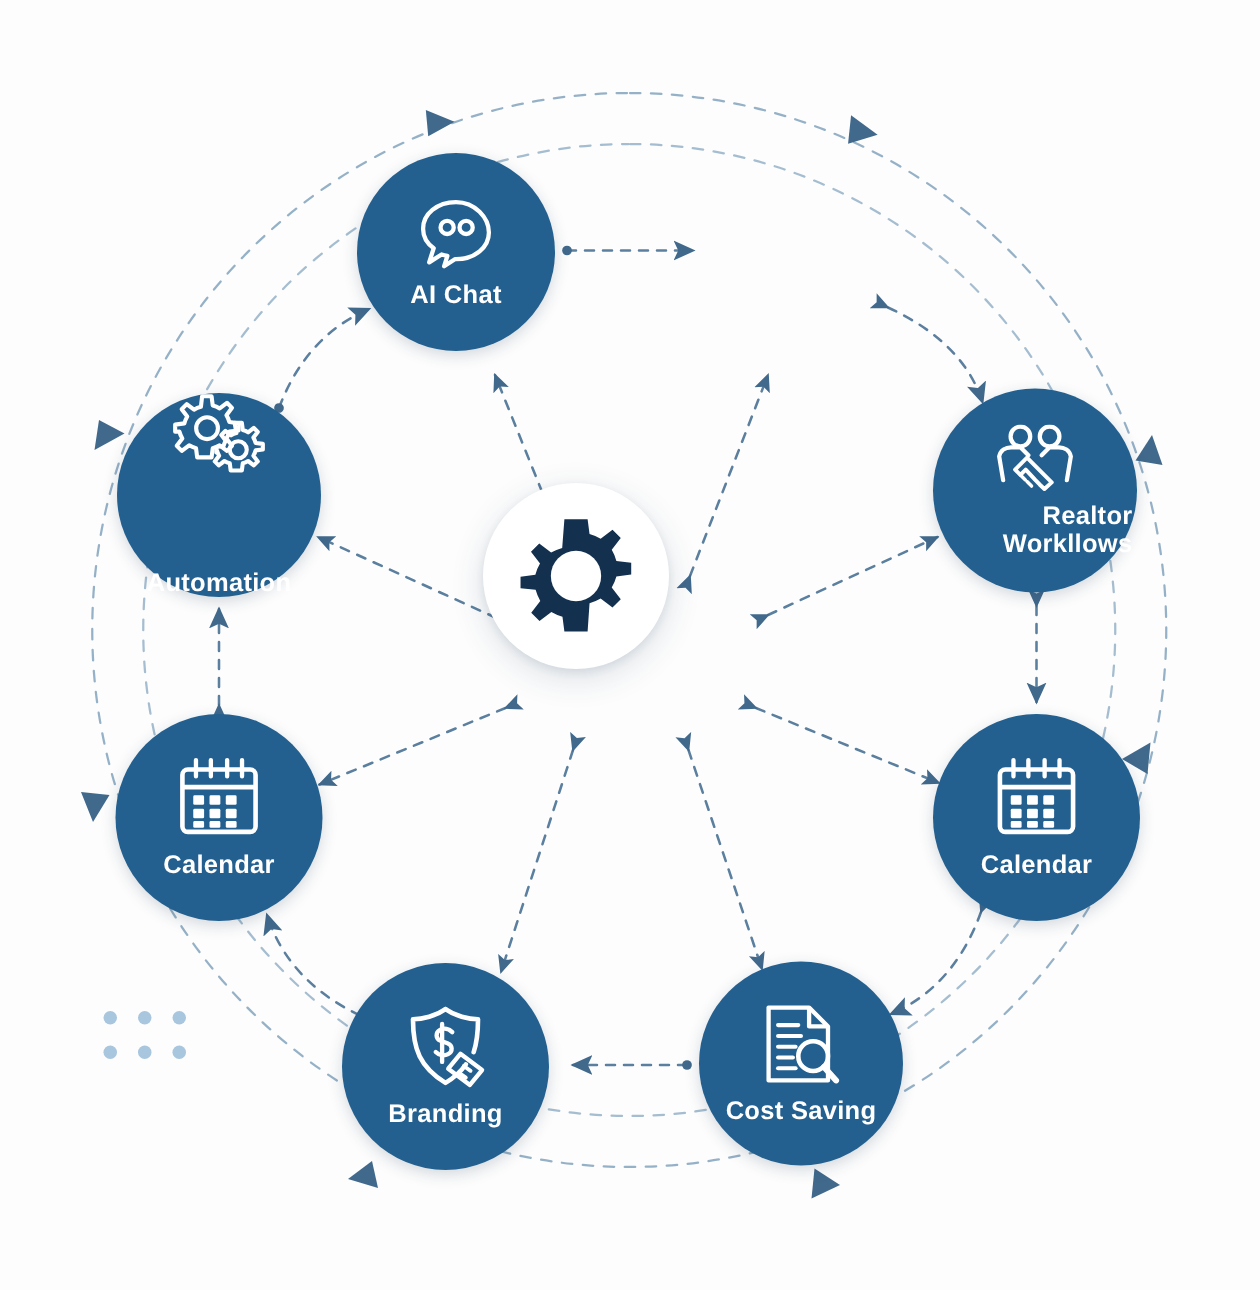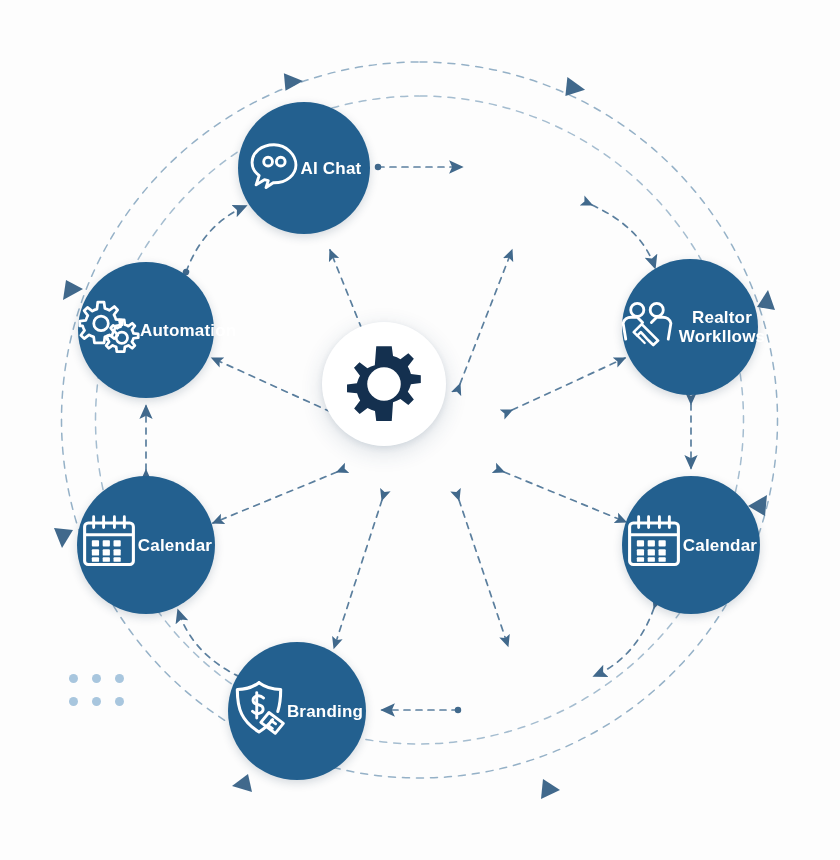--- a/index.html
+++ b/index.html
@@ -12,39 +12,39 @@
   }
   #stage{position:absolute;inset:0;width:840px;height:860px;}
   svg.layer{position:absolute;left:0;top:0;width:840px;height:860px;}
   .nodes{position:absolute;left:0;top:0;width:840px;height:860px;}
 
   .node{
     position:absolute;
     border-radius:50%;
     background:#23608f;
     display:flex;
-    flex-direction:row;
+    flex-direction:column;
     align-items:center;
     justify-content:center;
     box-shadow:0 3px 10px rgba(20,50,80,.18);
   }
   .node .ico{
     display:block;
     margin-bottom:2px;
   }
   .node .lbl{
     color:#ffffff;
     font-weight:bold;
     font-size:17px;
     line-height:19px;
     text-align:center;
     letter-spacing:.2px;
     white-space:nowrap;
   }
-  .node .lbl.two{white-space:normal;width:130px;}
+  .node .lbl.two{white-space:normal;width:130px;text-align:right;}
 
   .hub{
     position:absolute;
     border-radius:50%;
     background:#ffffff;
     display:flex;align-items:center;justify-content:center;
     box-shadow:0 6px 22px rgba(40,70,100,.16), 0 2px 6px rgba(40,70,100,.10);
   }
   .dots{position:absolute;display:grid;grid-template-columns:repeat(3,9px);grid-gap:14px;}
   .dots i{display:block;width:9px;height:9px;border-radius:50%;background:#a8c6de;}
@@ -171,20 +171,38 @@
               <rect x="37" y="39" width="8" height="7" rx="1"></rect>
             <rect x="13" y="48" width="8" height="5" rx="1"></rect>
               <rect x="25" y="48" width="8" height="5" rx="1"></rect>
               <rect x="37" y="48" width="8" height="5" rx="1"></rect>
           </g>
         </svg>
       </span>
       <span class="lbl">Calendar</span>
     </div>
 
+    <div class="node" style="left:466px;top:641px;width:136px;height:136px;">
+      <span class="ico">
+        <svg width="54" height="56" viewBox="0 0 60 62">
+          <path d="M6 4 h30 l14 14 v40 H6 z" fill="none" stroke="#ffffff" stroke-width="3.2" stroke-linejoin="round"></path>
+          <path d="M36 4 v14 h14" fill="none" stroke="#ffffff" stroke-width="3.2" stroke-linejoin="round"></path>
+          <g stroke="#ffffff" stroke-width="3" stroke-linecap="round">
+            <line x1="13" y1="17" x2="28" y2="17"></line>
+            <line x1="13" y1="25" x2="30" y2="25"></line>
+            <line x1="13" y1="33" x2="26" y2="33"></line>
+            <line x1="13" y1="41" x2="24" y2="41"></line>
+            <line x1="13" y1="49" x2="26" y2="49"></line>
+          </g>
+          <circle cx="39" cy="40" r="11" fill="none" stroke="#ffffff" stroke-width="3.4"></circle>
+          <line x1="47" y1="48" x2="56" y2="58" stroke="#ffffff" stroke-width="4.4" stroke-linecap="round"></line>
+        </svg>
+      </span>
+      <span class="lbl">Cost Saving</span>
+    </div>
 
     <div class="node" style="left:228px;top:642px;width:138px;height:138px;">
       <span class="ico">
         <svg width="56" height="56" viewBox="0 0 62 62">
           <path d="M31 3 C24 8 14 10.5 7 10.5 c0 22 5 35 24 47 6.5-4 11.5-8.6 15-13.6" fill="none" stroke="#ffffff" stroke-width="3.4" stroke-linejoin="round" stroke-linecap="round"></path>
           <path d="M31 3 c7 5 17 7.5 24 7.5 0 9.6-1 17.6-3.2 24.3" fill="none" stroke="#ffffff" stroke-width="3.4" stroke-linejoin="round" stroke-linecap="round"></path>
           <path d="M36 20 c-2.4-2.4-6-3.2-9-1.6 -3.6 1.9-3.4 6.6.4 8 l5 1.8 c4 1.4 4.2 6.2.5 8.1 -3 1.6-6.7.8-9.1-1.6" fill="none" stroke="#ffffff" stroke-width="3.2" stroke-linecap="round"></path>
           <line x1="28.5" y1="14" x2="28.5" y2="42" stroke="#ffffff" stroke-width="3.2" stroke-linecap="round"></line>
           <path d="M42 36 l16 12 -9 11 -16-12 z" fill="none" stroke="#ffffff" stroke-width="3.2" stroke-linejoin="round"></path>
           <path d="M44.5 45 l5 3.6 M41 50 l5 3.6" stroke="#ffffff" stroke-width="2.8" stroke-linecap="round"></path>

